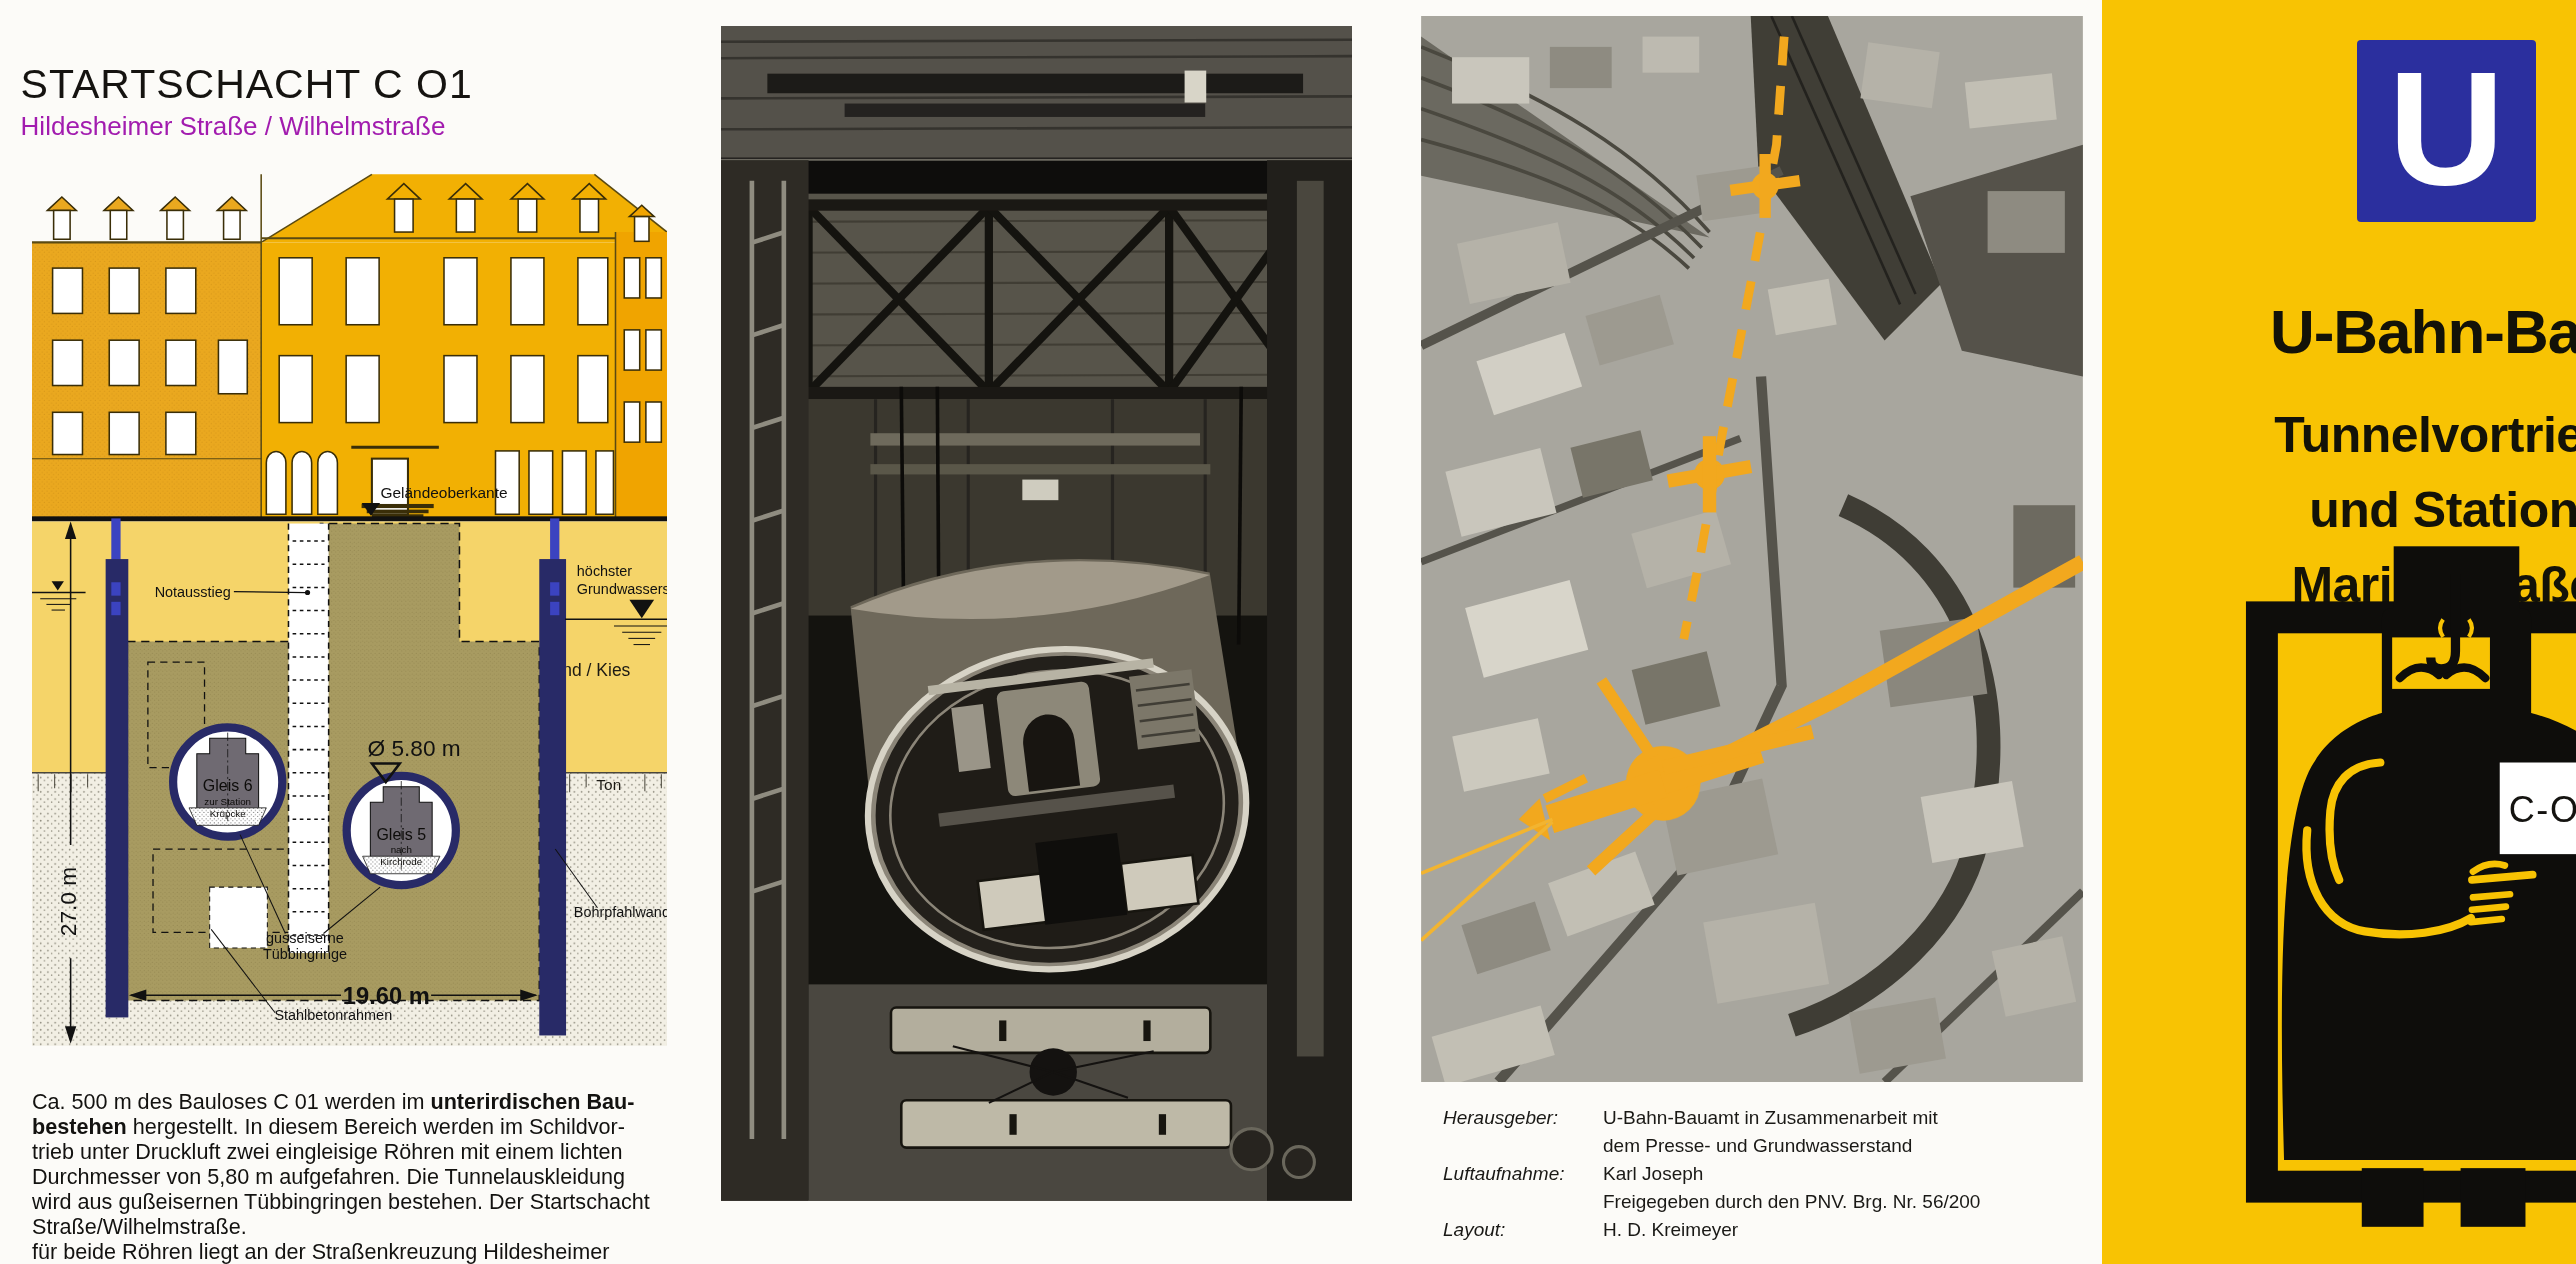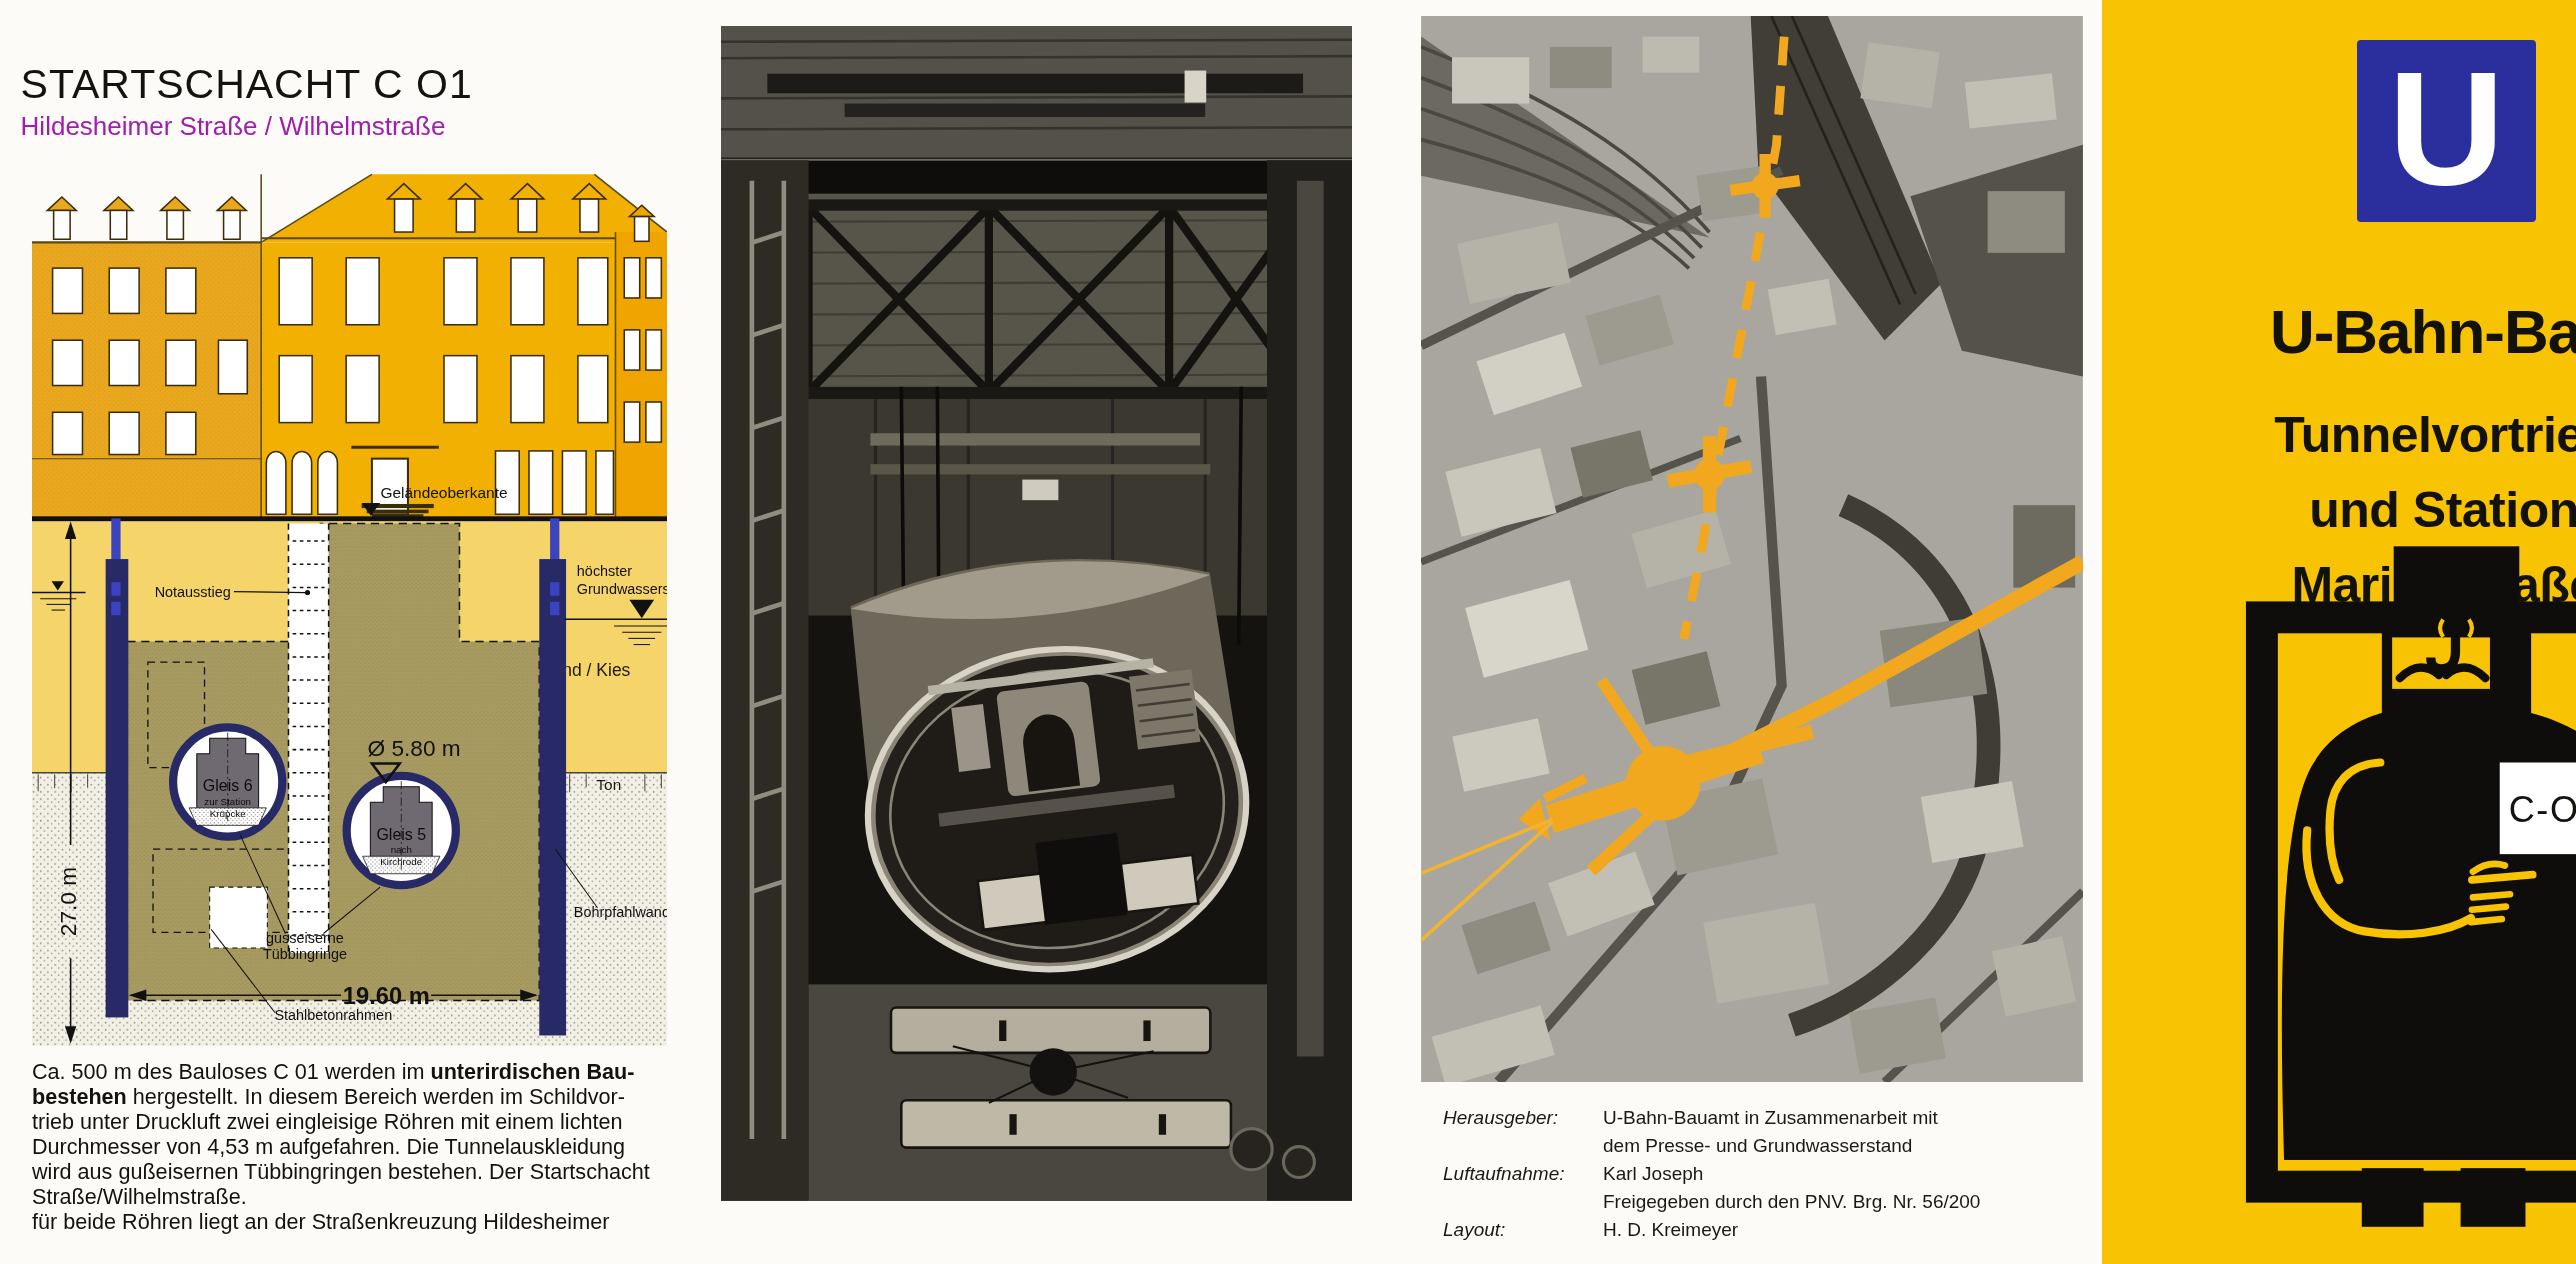--- a/index.html
+++ b/index.html
@@ -3,21 +3,21 @@
 <meta charset="utf-8">
 <style>
   html,body{margin:0;padding:0;background:#e8e6e0;}
   .page{position:relative;width:2785px;height:1264px;background:#fcfbf8;overflow:hidden;
         font-family:"Liberation Sans",sans-serif;color:#111;}
   .abs{position:absolute;}
   
   .p1-titleblock{left:20.6px;top:61px;width:649px;}
   .p1-title{font-size:41px;font-weight:400;letter-spacing:1px;margin:0;color:#151310;}
   .p1-subtitle{font-size:26px;font-weight:400;margin:3.1px 0 0 0;color:#a21caf;}
-  .p1-caption{left:32px;top:1059px;width:654px;font-size:21.6px;line-height:25px;color:#131210;}
+  .p1-caption{left:32px;top:1089px;width:654px;font-size:21.6px;line-height:25px;color:#131210;}
   .p1-caption b{font-weight:700;}
   
   .credits{left:1443px;top:1104px;width:639px;font-size:19px;line-height:28px;color:#1a1916;}
   .credit-row{display:flex;}
   .credit-label{width:160px;flex:0 0 160px;font-style:italic;}
   .credit-values{flex:1;}
   
   .panel4{left:2102px;top:0;width:684px;height:1264px;background:#f8c303;}
   .u-logo{left:255px;top:40px;width:179px;height:182px;background:#2b2f9e;border-radius:4.1px;
           display:flex;align-items:center;justify-content:center;}
@@ -297,21 +297,21 @@
       <line x1="472" y1="1636" x2="348" y2="1474" stroke="#111" stroke-width="2"></line>
       <text x="1052" y="1450" font-size="28">Bohrpfahlwand</text>
       <line x1="1098" y1="1432" x2="1016" y2="1318" stroke="#111" stroke-width="2"></line>
     </g>
   </svg>
 
   <div class="abs p1-caption" id="caption">
       <div><span>Ca. 500 m des Bauloses C 01 werden im </span><b>unterirdischen Bau-</b></div>
       <div><b>bestehen</b><span> hergestellt. In diesem Bereich werden im Schildvor-</span></div>
       <div><span>trieb unter Druckluft zwei eingleisige Röhren mit einem lichten</span></div>
-      <div><span>Durchmesser von 4,53 m aufgefahren. Die Tunnelauskleidung</span></div>
+      <div><span>Durchmesser von 5,80 m aufgefahren. Die Tunnelauskleidung</span></div>
       <div><span>wird aus gußeisernen Tübbingringen bestehen. Der Startschacht</span></div>
       <div><span>Straße/Wilhelmstraße.</span></div>
       <div><span>für beide Röhren liegt an der Straßenkreuzung Hildesheimer</span></div>
     </div>
 
   <svg class="abs" style="left:721px;top:26px" width="631" height="1175" viewBox="0 0 1225 2280">
     <rect width="1225" height="2280" fill="#14130f"></rect>
 
     <g>
       <rect x="0" y="0" width="1225" height="260" fill="#54514a"></rect>

